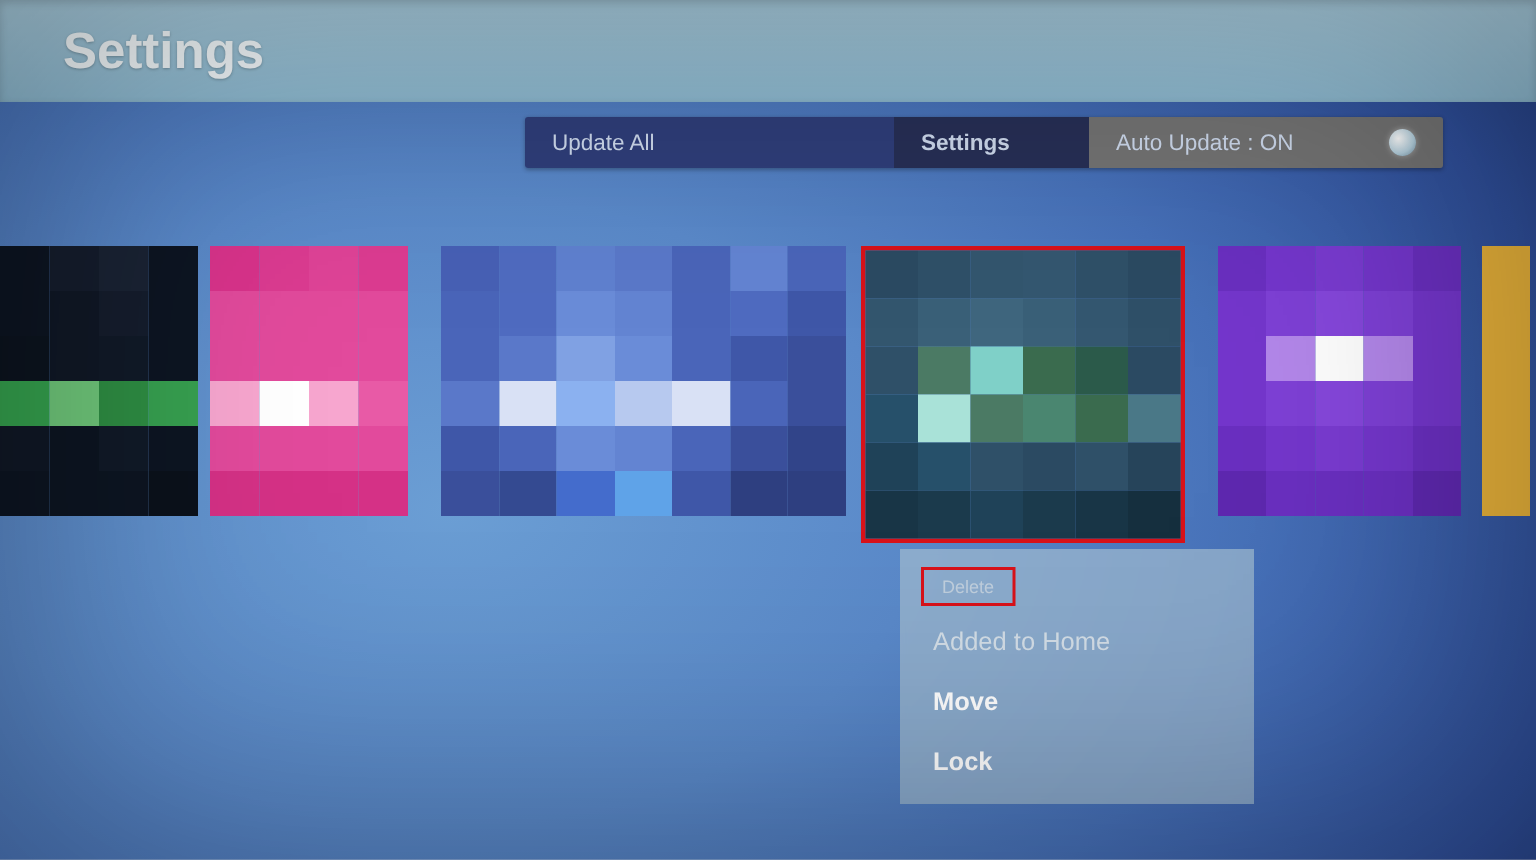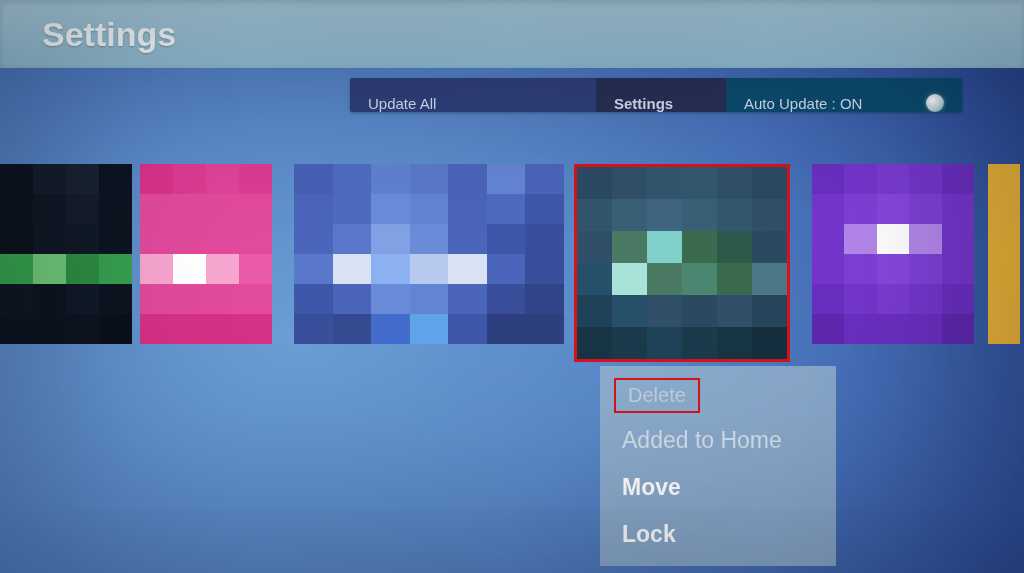--- a/index.html
+++ b/index.html
@@ -46,29 +46,29 @@
     right: 62px;
     height: 34px;
     display: flex;
     align-items: stretch;
     border-radius: 2px;
     overflow: hidden;
     box-shadow: 0 1px 3px rgba(0,0,0,0.3);
   }
   .secbar .seg {
     display: flex;
-    align-items: flex-end;
+    align-items: center;
     padding: 0 18px;
     font-size: 15px;
     color: #cdd9ec;
     white-space: nowrap;
   }
   .seg-update { background: #2f3e7a; flex: 0 0 210px; }
   .seg-copy   { background: #272f56; flex: 1 1 auto; font-weight: 600; color: #fff; }
-  .seg-auto   { background: #0c4a6e; flex: 0 0 200px; justify-content: space-between; }
+  .seg-auto   { background: #737373; flex: 0 0 200px; justify-content: space-between; }
   .toggle-dot {
     width: 18px; height: 18px; border-radius: 50%;
     background: radial-gradient(circle at 35% 35%, #fff, #b6d1df 60%, #6f8da1);
     box-shadow: 0 0 4px rgba(255,255,255,0.4);
   }
   
   .apprail {
     position: absolute;
     top: 164px;
     left: 0; right: 0;
@@ -95,31 +95,31 @@
     position: absolute;
     left: 600px;
     top: 366px;
     width: 236px;
     background: rgba(160,186,207,0.72);
     backdrop-filter: blur(2px);
     padding: 8px 0 8px 0;
   }
   .ctxmenu .item {
     padding: 10px 22px;
-    font-size: 23px;
+    font-size: 17px;
     color: #d2dde6;
   }
   .ctxmenu .item.bold { color: #ffffff; font-weight: 600; }
   .ctxmenu .item.hl {
     display: inline-block;
     margin: 4px 0 4px 14px;
     padding: 4px 12px;
     border: 2px solid #d8121a;
     color: #bfcedc;
-    font-size: 20px;
+    font-size: 12px;
   }
 </style>
 </head>
 <body>
 
 <div class="titlebar">
   <h1>Settings</h1>
 </div>
 
 <div class="secbar">

